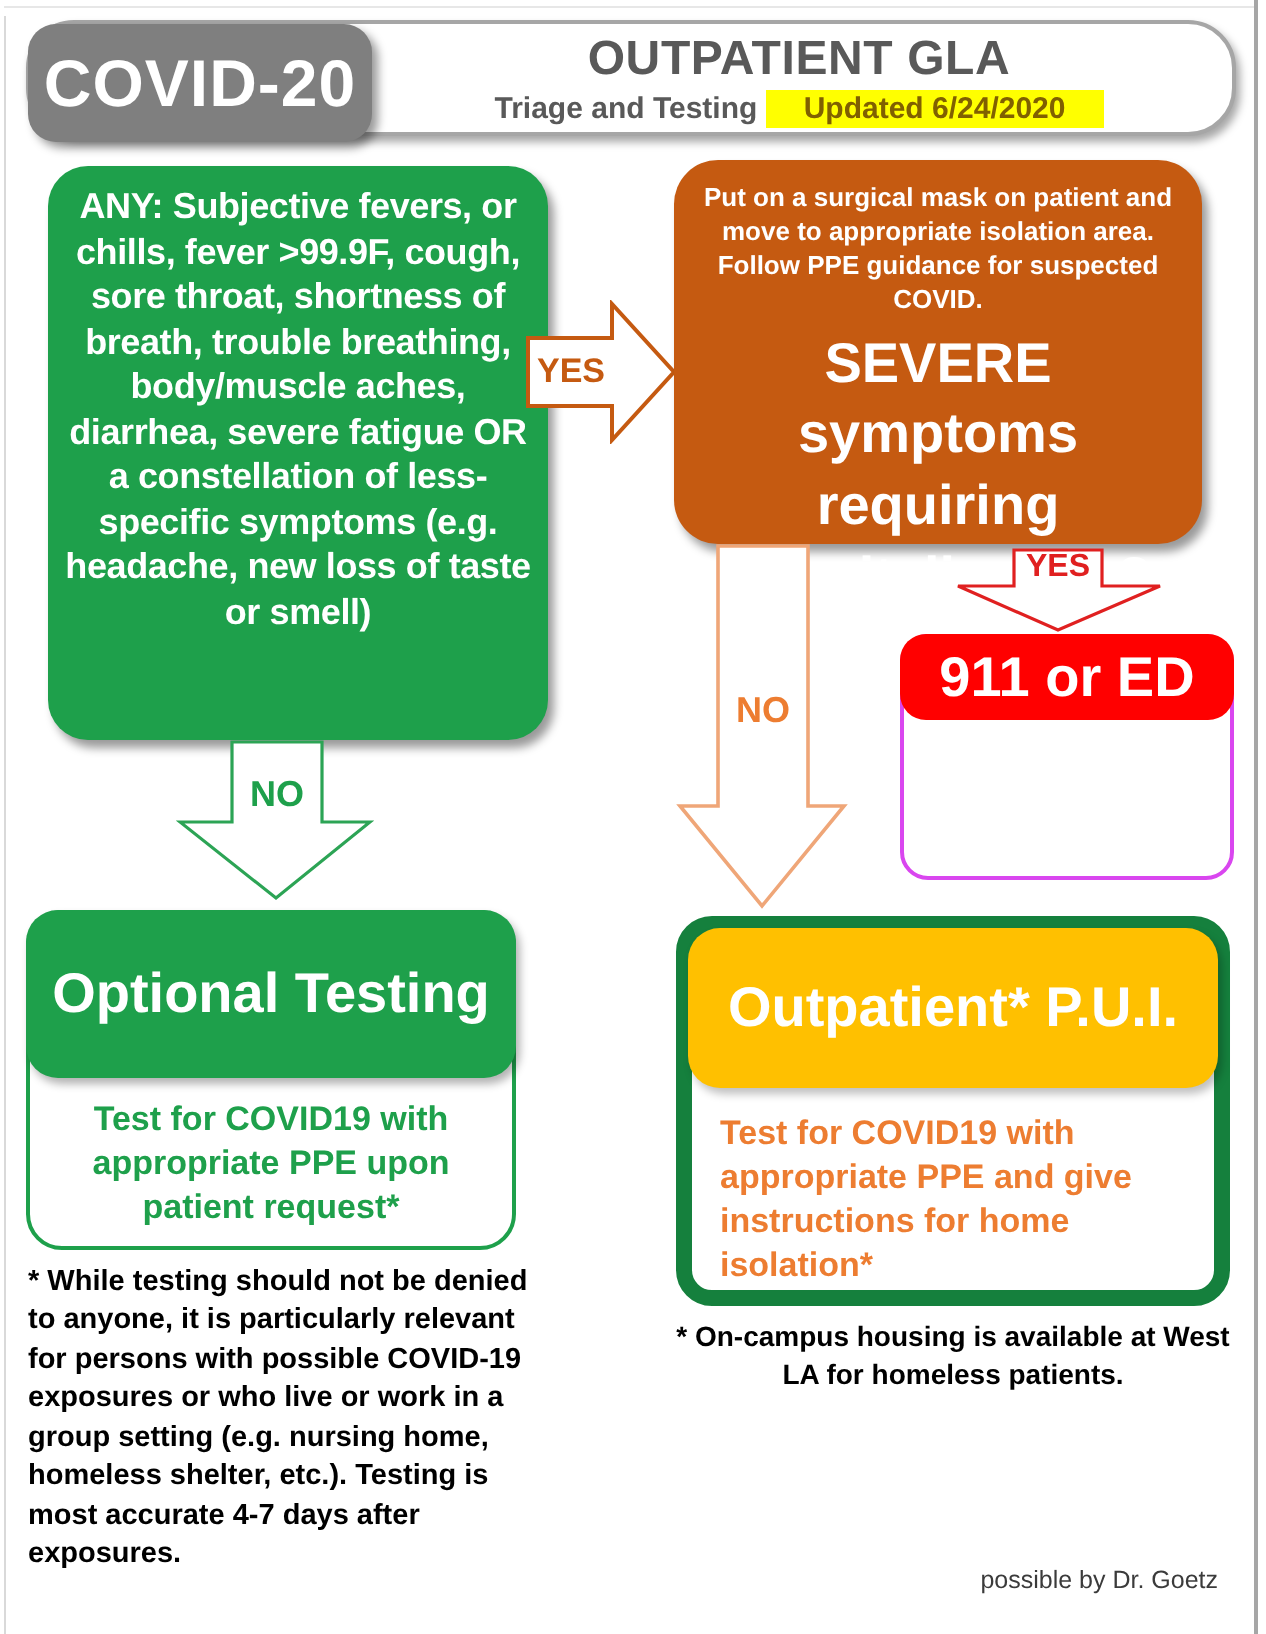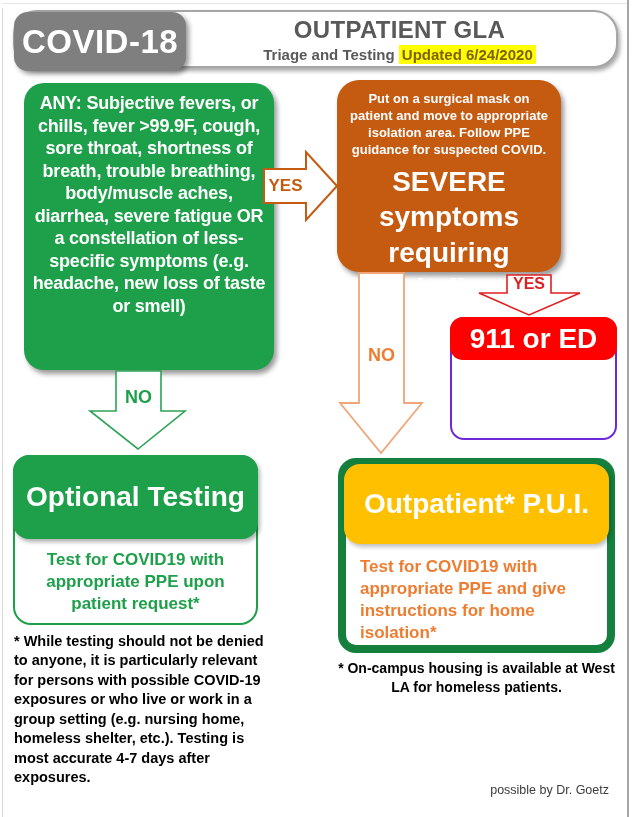--- a/index.html
+++ b/index.html
@@ -11,43 +11,43 @@
   
   .edge-left{left:2px;top:8px;bottom:0;width:1px;background:#d9d9d9;}
   .edge-right{left:627px;top:0;bottom:0;width:2px;background:#a6a6a6;}
   .edge-top{left:2px;top:3px;width:625px;height:1px;background:#e7e7e7;}
   
   .header-box{left:13px;top:10px;width:605px;height:58px;background:#fff;
     border:2px solid #a6a6a6;border-radius:24px;box-shadow:2px 3px 4px rgba(0,0,0,.35);}
   .header-text{position:absolute;left:178px;right:10px;top:4px;text-align:center;}
   .header-title{font-size:24px;font-weight:bold;color:#595959;letter-spacing:.3px;}
   .header-sub{font-size:15px;font-weight:bold;color:#595959;margin-top:2px;}
-  .hl{background:#FFFF00;color:#806000;padding:1px 3px;}
+  .hl{background:#FFFF00;color:#806000;padding:1px 19px;}
   .badge{left:14px;top:12px;width:172px;height:59px;background:#7F7F7F;border-radius:14px;
     color:#fff;font-size:33px;font-weight:bold;display:flex;align-items:center;justify-content:center;
     box-shadow:3px 3px 5px rgba(0,0,0,.4);letter-spacing:.5px;}
   
   .symptoms{left:24px;top:83px;width:250px;height:287px;background:#1EA04B;border-radius:20px;
     color:#fff;font-weight:bold;font-size:18px;line-height:1.25;text-align:center;
     padding:9px 5px;box-shadow:3px 4px 5px rgba(0,0,0,.4);letter-spacing:-0.2px;}
   
-  .severe{left:337px;top:80px;width:224px;height:192px;background:#C55A11;border-radius:22px;
+  .severe{left:337px;top:80px;width:264px;height:192px;background:#C55A11;border-radius:22px;
     color:#fff;text-align:center;box-shadow:3px 4px 5px rgba(0,0,0,.4);padding:10px 13px;}
   .severe-instr{font-size:13px;font-weight:bold;line-height:1.32;}
   .severe-q{font-size:28px;font-weight:bold;line-height:1.28;margin-top:5px;}
   
   .arrow{position:absolute;}
   .arrow svg{display:block;}
   .arrow-label{position:absolute;text-align:center;font-weight:bold;}
   .lbl-yes-right{left:2px;top:26px;width:41px;font-size:17px;color:#C55A11;}
   .lbl-no-right{left:21px;top:73px;width:45px;font-size:18px;color:#ED7D31;}
   .lbl-yes-down{left:29px;top:1px;width:44px;font-size:16px;color:#E02020;}
   .lbl-no-left{left:28px;top:17px;width:45px;font-size:18px;color:#1EA04B;}
   
-  .emergency{left:450px;top:317px;width:167px;height:123px;border:2px solid #6d28d9;
+  .emergency{left:450px;top:317px;width:167px;height:123px;border:2px solid #d946ef;
     border-radius:14px;background:#fff;}
   .emergency-head{position:absolute;left:-2px;right:-2px;top:-2px;height:43px;background:#FF0000;
     border-radius:13px;color:#fff;font-size:28px;font-weight:bold;
     display:flex;align-items:center;justify-content:center;}
   .emergency-body{position:absolute;top:47px;left:3px;right:3px;text-align:center;
     color:#EE1111;font-size:17px;font-weight:bold;line-height:1.32;}
   
   .testing{left:13px;top:455px;width:245px;height:170px;border:2px solid #1EA04B;
     border-radius:18px;background:#fff;}
   .testing-head{position:absolute;left:-2px;right:-2px;top:-2px;height:84px;background:#1EA04B;
@@ -80,21 +80,21 @@
   <div class="abs header-box">
     <div class="header-text">
       <div class="header-title">OUTPATIENT GLA</div>
       <div class="header-sub">
         <span>Triage and Testing</span>
         <span class="hl">Updated 6/24/2020</span>
       </div>
     </div>
   </div>
   <div class="abs badge">
-    <span>COVID-18</span>
+    <span>COVID-20</span>
   </div>
 
   <div class="abs symptoms">ANY: Subjective fevers, or chills, fever &gt;99.9F, cough, sore throat, shortness of breath, trouble breathing, body/muscle aches, diarrhea, severe fatigue OR a constellation of less-specific symptoms (e.g. headache, new loss of taste or smell)</div>
 
   <div class="arrow" style="left:263px;top:150px;width:76px;height:72px;">
     <svg width="76" height="72" viewBox="0 0 76 72">
       <polygon points="1,19 43,19 43,2 74,36 43,70 43,53 1,53" fill="#ffffff" stroke="#C55A11" stroke-width="2"></polygon>
     </svg>
     <span class="arrow-label lbl-yes-right">YES</span>
   </div>

